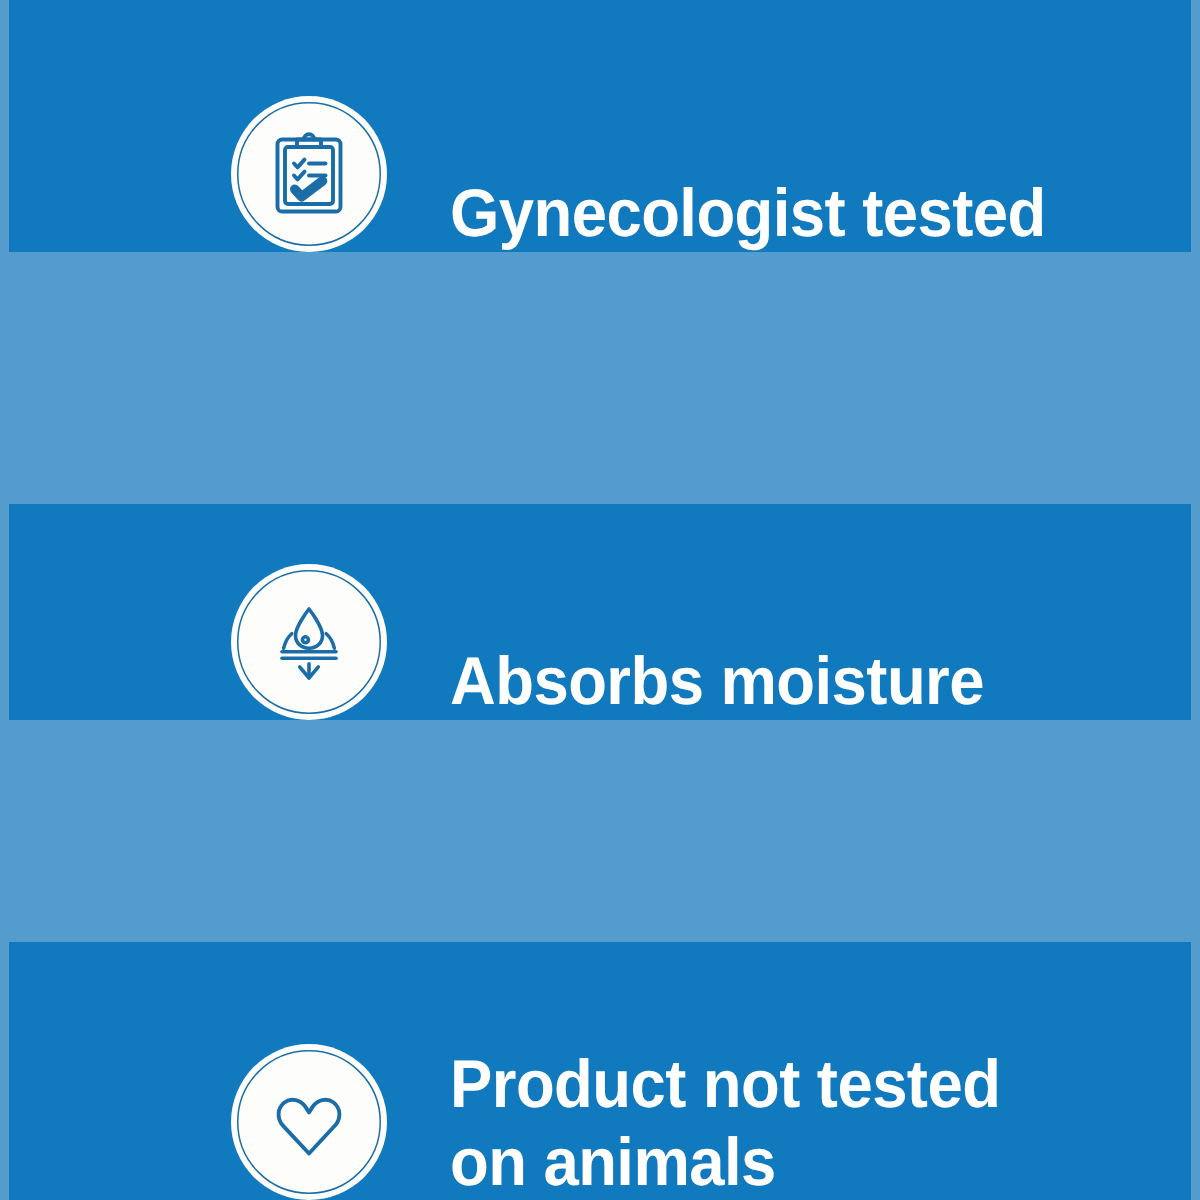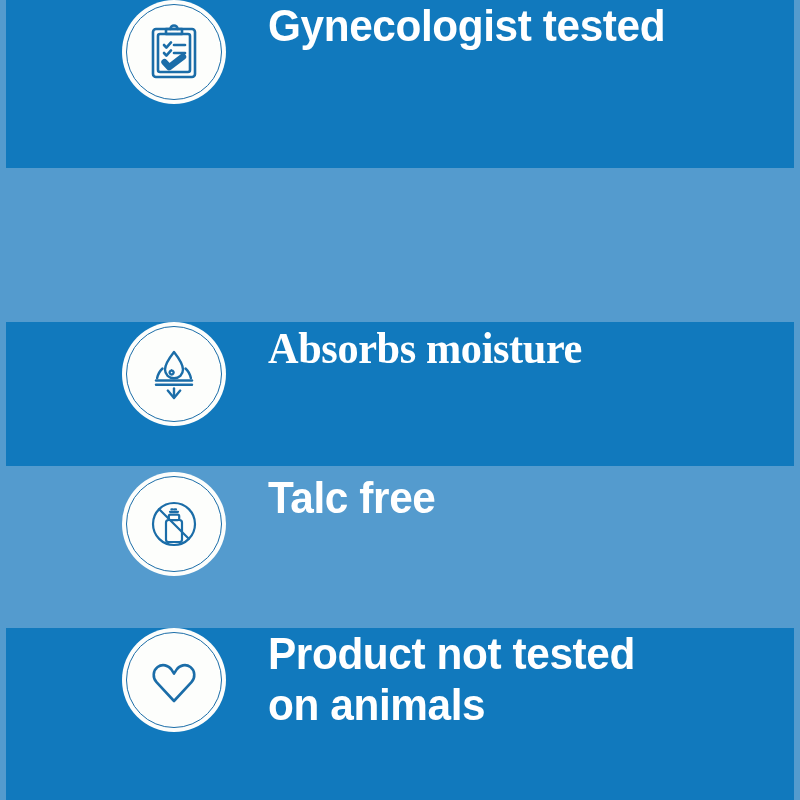--- a/index.html
+++ b/index.html
@@ -46,23 +46,24 @@
   }
   .band.light .band-fill {
     left: 0;
     right: 0;
     width: 800px;
   }
   .band-row {
     position: relative;
     z-index: 2;
     display: flex;
-    align-items: flex-start;
+    align-items: flex-end;
     width: 100%;
     height: 100%;
+    padding-left: 32px;
   }
   .icon-wrap {
     position: relative;
     flex: 0 0 auto;
     margin-left: 122px;
     width: 104px;
     height: 104px;
   }
   .icon-circle {
     position: absolute;
@@ -132,21 +133,21 @@
             <path d="M22.5 42.2 l4.6 5 L41 36.6" fill="none" stroke="#1B6DA8" stroke-width="6.4" stroke-linecap="round" stroke-linejoin="round"></path>
           </svg>
           <div class="icon-ring"></div>
         </div>
       </div>
       <div class="label">Gynecologist tested</div>
     </div>
   </div>
 
 
-  <div class="band dark" style="top:322px; height:144px;font-family:Liberation Serif, serif;">
+  <div class="band dark" style="top:336px; height:144px;">
     <div class="band-fill"></div>
     <div class="band-row">
       <div class="icon-wrap">
         <div class="icon-circle">
           <svg class="icon-glyph" viewBox="0 0 64 64">
             <g fill="none" stroke="#1B6DA8" stroke-width="2.4" stroke-linecap="round" stroke-linejoin="round">
               <path d="M32 10 c0 0 -9 11.5 -9 17.6 c0 5 4 8.6 9 8.6 c5 0 9 -3.6 9 -8.6 C41 21.5 32 10 32 10 z"></path>
               <path d="M29.6 28.5 a2 2 0 1 0 0.05 0"></path>
               <path d="M20.5 26.5 c-2.6 2.2 -4.4 5.6 -5.4 9.6"></path>
               <path d="M43.5 26.5 c2.6 2.2 4.4 5.6 5.4 9.6"></path>
@@ -156,41 +157,20 @@
               <path d="M25.8 48.6 L32 56 l6.2 -7.4"></path>
             </g>
           </svg>
           <div class="icon-ring"></div>
         </div>
       </div>
       <div class="label">Absorbs moisture</div>
     </div>
   </div>
 
-  <div class="band light" style="top:472px; height:156px;">
-    <div class="band-fill"></div>
-    <div class="band-row">
-      <div class="icon-wrap">
-        <div class="icon-circle">
-          <svg class="icon-glyph" viewBox="0 0 64 64">
-            <g fill="none" stroke="#1B6DA8" stroke-width="2.2" stroke-linecap="round" stroke-linejoin="round">
-              <circle cx="32" cy="32" r="21"></circle>
-              <path d="M17.2 17.2 L46.8 46.8"></path>
-              <rect x="24" y="28" width="16" height="22" rx="2.6"></rect>
-              <rect x="26.8" y="22.6" width="10.4" height="5.6" rx="1.6"></rect>
-              <path d="M28 19.8 h1.6 M31.2 19.8 h1.6 M34.4 19.8 h1.6"></path>
-              <path d="M29.4 17.4 h1.4 M32.6 17.4 h1.4"></path>
-            </g>
-          </svg>
-          <div class="icon-ring"></div>
-        </div>
-      </div>
-      <div class="label">Talc free</div>
-    </div>
-  </div>
 
   <div class="band dark" style="top:628px; height:172px;">
     <div class="band-fill"></div>
     <div class="band-row">
       <div class="icon-wrap">
         <div class="icon-circle">
           <svg class="icon-glyph" viewBox="0 0 64 64">
             <path d="M32 53 L14.5 34.2 C10.5 29.8 10.8 22.6 15.6 19 c4.6 -3.4 10.8 -1.8 13.8 2.6 L32 25.6 l2.6 -4 c3 -4.4 9.2 -6 13.8 -2.6 c4.8 3.6 5.1 10.8 1.1 15.2 z" fill="none" stroke="#1B6DA8" stroke-width="2.6" stroke-linejoin="round" stroke-linecap="round"></path>
           </svg>
           <div class="icon-ring"></div>

